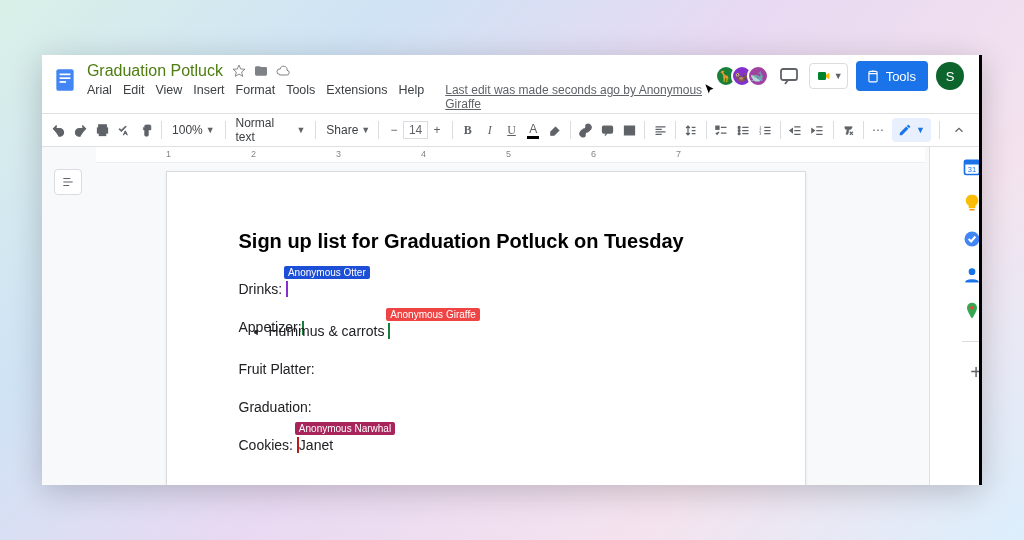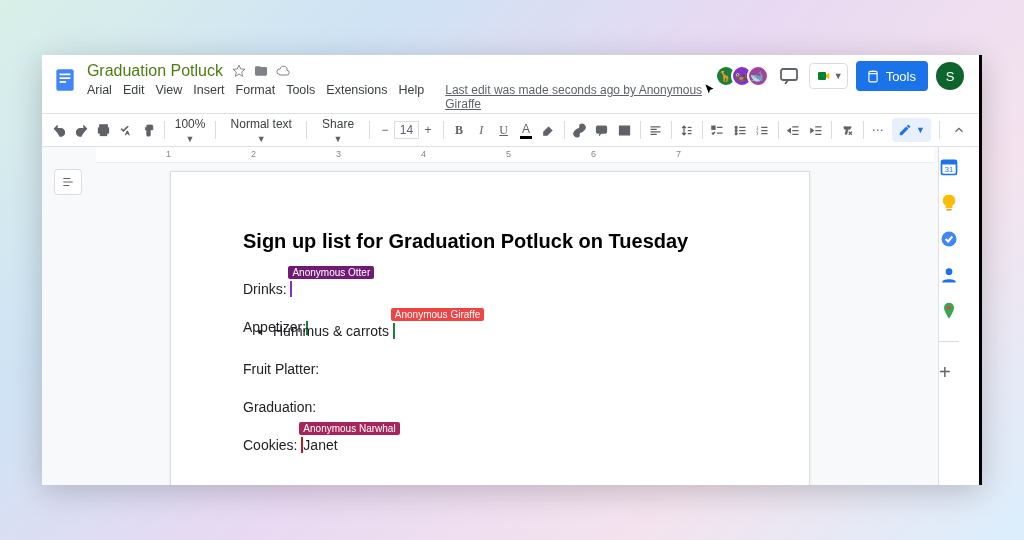--- a/index.html
+++ b/index.html
@@ -33,21 +33,21 @@
   .meet-pill svg{width:16px;height:16px;}
   .share-btn { background:#1a73e8; color:#fff; border:none; border-radius:4px; height:30px; padding:0 12px 0 10px; font-size:13px; gap:6px; cursor:pointer; font-weight:500;}
   .share-btn svg{width:14px;height:14px;fill:#fff;}
   .acct-av { width:28px; height:28px; border-radius:50%; background:#0d652d; color:#fff; font-size:13px; font-weight:500;}
   .cursor-arrow{position:absolute; left:-12px; top:22px; width:14px;height:14px;}
   
   .toolbar { display:flex; align-items:center; gap:4px; padding:4px 8px; border-top:1px solid #e0e0e0; border-bottom:1px solid #e0e0e0; font-size:12px; color:#5f6368; height:34px;}
   .tb-btn{width:22px; height:22px; display:flex;align-items:center;justify-content:center; cursor:pointer; border-radius:3px;}
   .tb-btn svg{width:15px;height:15px;stroke:#5f6368;fill:#5f6368;}
   .sep{width:1px;height:18px;background:#dadce0; margin:0 2px;}
-  .tb-sel{display:flex;align-items:center;gap:3px;padding:0 4px;cursor:pointer;color:#3c4043;flex-direction:column;}
+  .tb-sel{display:flex;align-items:center;gap:3px;padding:0 4px;cursor:pointer;color:#3c4043;}
   .tb-sel .caret{font-size:9px;color:#5f6368;}
   .font-size-box{display:flex;align-items:center;}
   .font-size-box .fs-val{border:1px solid #dadce0;width:25px;text-align:center;padding:1px 0;font-size:12px;}
   .font-size-box .pm{width:18px;text-align:center;cursor:pointer;}
   .toolbar-right{margin-left:auto;display:flex;align-items:center;gap:6px;padding-right:4px;}
   .edit-mode{background:#e8f0fe;border-radius:4px;height:24px;padding:0 6px;display:flex;align-items:center;gap:4px;color:#1a73e8;cursor:pointer;}
   .edit-mode svg{width:14px;height:14px;fill:#1a73e8;}
   .chev-up{width:22px;height:22px;display:flex;align-items:center;justify-content:center;cursor:pointer;}
   
   .body-area{flex:1;display:flex;min-height:0;}
@@ -57,21 +57,21 @@
   .ruler .tick{position:absolute;top:2px;}
   .page-wrap{display:flex;justify-content:center;padding:8px 0 40px 0;}
   .page{background:#fff;width:640px;min-height:800px;border:1px solid #dadce0;box-shadow:0 1px 3px rgba(0,0,0,.08);padding:58px 72px;position:relative;}
   .page h1{font-family:Arial,Helvetica,sans-serif;font-weight:900;font-size:20px;color:#000;margin-bottom:28px;}
   .doc-line{font-size:14px;color:#202124;margin-bottom:22px;position:relative;}
   .bullets{margin:-16px 0 22px 30px;}
   .bullets li{font-size:14px;color:#202124;position:relative;}
   .collab-cursor{display:inline-block;width:2px;height:16px;vertical-align:text-bottom;position:relative;}
   .collab-cursor .flag{position:absolute;bottom:18px;left:-2px;white-space:nowrap;color:#fff;font-size:10px;padding:1px 4px;border-radius:2px;}
   
-  .side-panel{width:44px;border-left:1px solid #e0e0e0;background:#fff;display:flex;flex-direction:column;align-items:flex-start;padding-top:10px;gap:16px;}
+  .side-panel{width:53px;border-left:1px solid #e0e0e0;background:#fff;display:flex;flex-direction:column;align-items:flex-end;padding-top:10px;gap:16px;}
   .sp-item{width:20px;height:20px;cursor:pointer;}
   .sp-divider{width:20px;height:1px;background:#dadce0;margin:4px 0;}
   .sp-plus{font-size:20px;color:#5f6368;cursor:pointer;line-height:1;}
   .scroll-edge{position:absolute;top:0;right:0;width:3px;height:100%;background:#000;}
   .star-o{fill:none;stroke:#5f6368;stroke-width:1.4;}
 </style>
 </head>
 <body>
 
 <div class="window">
@@ -312,21 +312,21 @@
         <span class="tick" style="left:325px">4</span>
         <span class="tick" style="left:410px">5</span>
         <span class="tick" style="left:495px">6</span>
         <span class="tick" style="left:580px">7</span>
       </div>
       <div class="page-wrap">
         <div class="page">
           <h1>Sign up list for Graduation Potluck on Tuesday</h1>
 
           <div class="doc-line">
-            <span>Drinks: </span><span class="collab-cursor" style="background:#8430ce"><span class="flag" style="background:#701a75">Anonymous Otter</span></span>
+            <span>Drinks: </span><span class="collab-cursor" style="background:#8430ce"><span class="flag" style="background:#1d4ed8">Anonymous Otter</span></span>
           </div>
 
 
           <div class="doc-line" style="margin-bottom:4px">
             <span>Appetizer:</span><span class="collab-cursor" style="background:#188038;height:14px"></span>
           </div>
           <ul class="bullets">
             <li><span>Hummus &amp; carrots </span><span class="collab-cursor" style="background:#188038"><span class="flag" style="background:#ef4444">Anonymous Giraffe</span></span></li>
           </ul>
 

